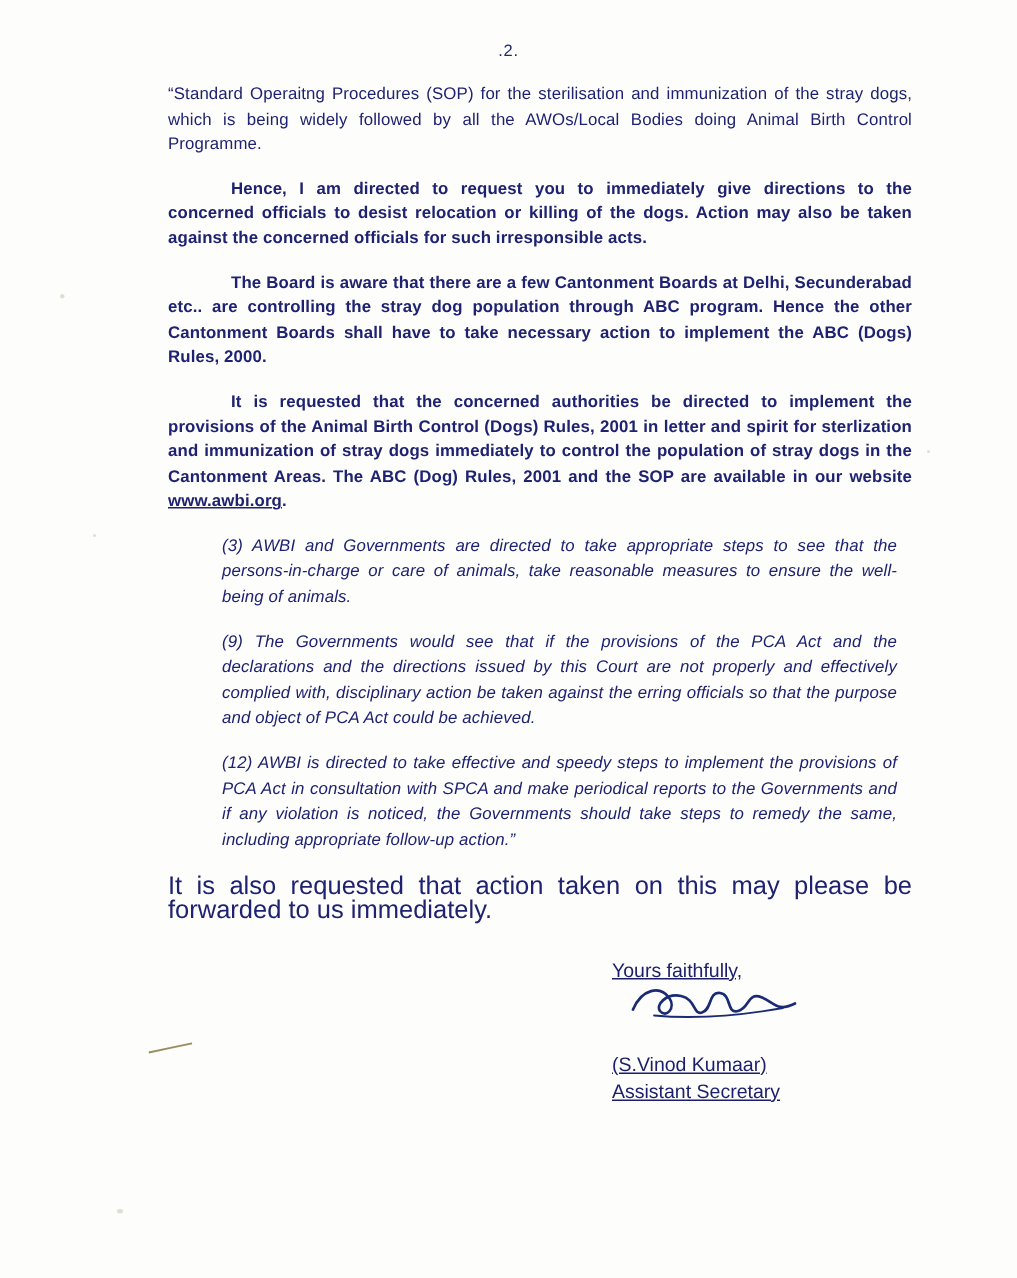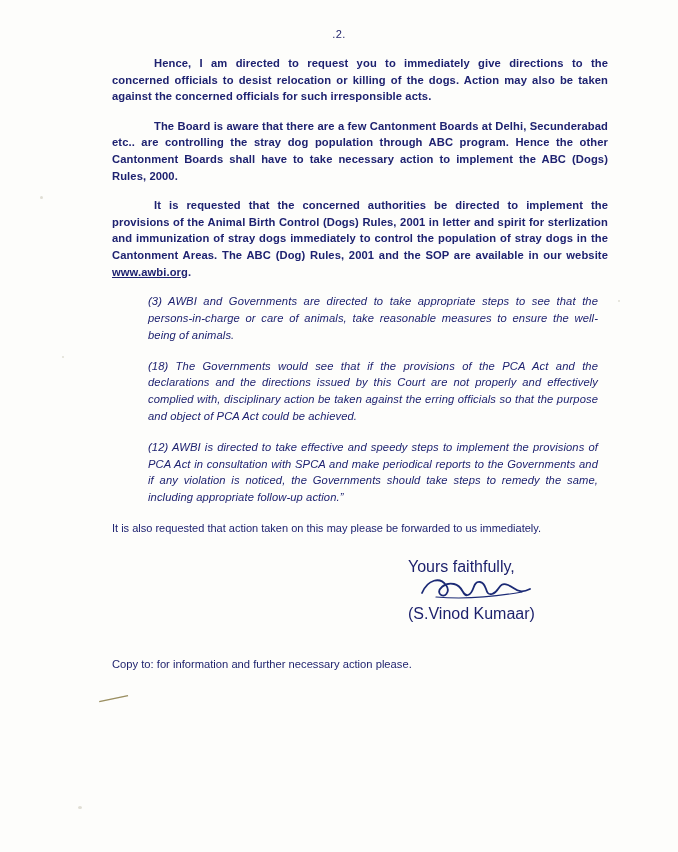--- a/index.html
+++ b/index.html
@@ -57,47 +57,48 @@
     text-align: justify;
     color: #1e2270;
     margin-bottom: 14px;
     letter-spacing: 0.1px;
   }
   .link {
     text-decoration: underline;
   }
   .closing {
     margin-top: 2px;
-    font-size: 11px;
+    font-size: 17px;
     line-height: 16.6px;
     text-align: justify;
     color: #1e2270;
   }
   .sign-block {
     margin-top: 22px;
     text-align: left;
     padding-left: 296px;
-    font-size: 16px;
+    font-size: 13px;
     line-height: 17px;
     position: relative;
+    text-decoration: underline;
   }
   .sign-yours {
     margin-bottom: 2px;
   }
   .signature {
     height: 26px;
     position: relative;
     margin-left: 10px;
   }
   .signature svg {
     position: absolute;
     top: -4px;
     left: 0;
   }
-  .sign-name { margin-top: 2px; }
+  .sign-name { margin-top: 18px; }
   .sign-title { margin-top: 1px; }
   .copy-to {
     margin-top: 34px;
     font-size: 11.2px;
     line-height: 16px;
   }
   .margin-mark {
     position: absolute;
     left: 98px;
     top: 686px;
@@ -114,46 +115,47 @@
 </style>
 </head>
 <body>
 
 <div class="page">
 
   <div class="page-number">.2.</div>
 
   <div class="body-area">
 
+    <p class="para">“Standard Operaitng Procedures (SOP) for the sterilisation and immunization of the stray dogs, which is being widely followed by all the AWOs/Local Bodies doing Animal Birth Control Programme.</p>
 
     <p class="para indent">Hence, I am directed to request you to immediately give directions to the concerned officials to desist relocation or killing of the dogs. Action may also be taken against the concerned officials for such irresponsible acts.</p>
 
     <p class="para indent">The Board is aware that there are a few Cantonment Boards at Delhi, Secunderabad etc.. are controlling the stray dog population through ABC program. Hence the other Cantonment Boards shall have to take necessary action to implement the ABC (Dogs) Rules, 2000.</p>
 
     <p class="para indent"><span>It is requested that the concerned authorities be directed to implement the provisions of the Animal Birth Control (Dogs) Rules, 2001 in letter and spirit for sterlization and immunization of stray dogs immediately to control the population of stray dogs in the Cantonment Areas. The ABC (Dog) Rules, 2001 and the SOP are available in our website </span><span class="link">www.awbi.org</span><span>.</span></p>
 
 
     <p class="quoted">(3) AWBI and Governments are directed to take appropriate steps to see that the persons-in-charge or care of animals, take reasonable measures to ensure the well-being of animals.</p>
-    <p class="quoted">(18) The Governments would see that if the provisions of the PCA Act and the declarations and the directions issued by this Court are not properly and effectively complied with, disciplinary action be taken against the erring officials so that the purpose and object of PCA Act could be achieved.</p>
+    <p class="quoted">(9) The Governments would see that if the provisions of the PCA Act and the declarations and the directions issued by this Court are not properly and effectively complied with, disciplinary action be taken against the erring officials so that the purpose and object of PCA Act could be achieved.</p>
     <p class="quoted">(12) AWBI is directed to take effective and speedy steps to implement the provisions of PCA Act in consultation with SPCA and make periodical reports to the Governments and if any violation is noticed, the Governments should take steps to remedy the same, including appropriate follow-up action.”</p>
 
     <p class="closing">It is also requested that action taken on this may please be forwarded to us immediately.</p>
 
     <div class="sign-block">
       <div class="sign-yours">Yours faithfully,</div>
       <div class="signature">
         <svg width="120" height="30" viewBox="0 0 120 30" fill="none" xmlns="http://www.w3.org/2000/svg" aria-hidden="true">
           <path d="M4 20 C10 6, 22 4, 28 12 C33 19, 26 26, 22 21 C19 17, 26 9, 36 11 C46 13, 44 24, 50 22 C57 20, 54 8, 62 9 C70 10, 66 23, 74 21 C82 19, 80 8, 90 12 C98 15, 100 22, 112 16" stroke="#1b2a75" stroke-width="1.8" stroke-linecap="round"></path>
           <path d="M18 24 C40 26, 70 25, 104 19" stroke="#1b2a75" stroke-width="1.2" stroke-linecap="round"></path>
         </svg>
       </div>
       <div class="sign-name">(S.Vinod Kumaar)</div>
+      <div class="sign-title">Assistant Secretary</div>
     </div>
 
-    <div class="copy-to">Copy to: for information and further necessary action please.</div>
 
   </div>
 
   <div class="margin-mark">⸺</div>
 
   <div class="speck" style="left:40px; top:196px; width:3px; height:3px;"></div>
   <div class="speck" style="left:62px; top:356px; width:2px; height:2px;"></div>
   <div class="speck" style="left:78px; top:806px; width:4px; height:3px;"></div>
   <div class="speck" style="left:618px; top:300px; width:2px; height:2px;"></div>
 

